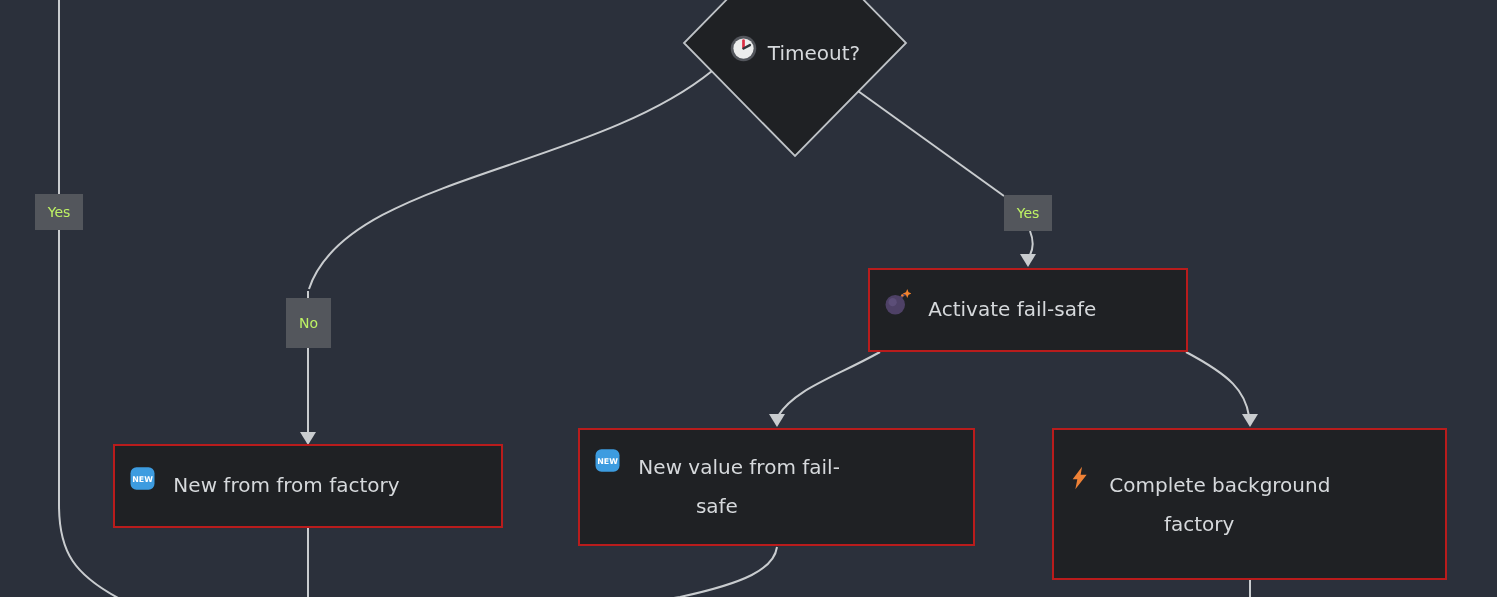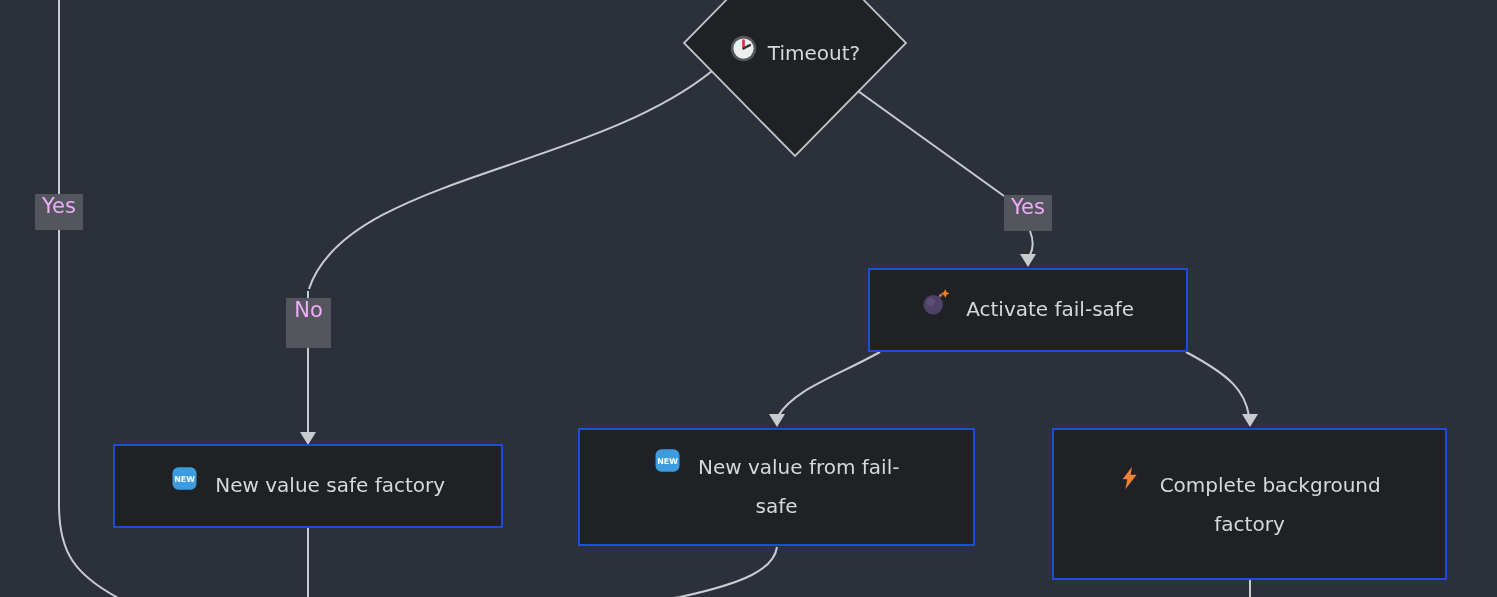--- a/index.html
+++ b/index.html
@@ -7,37 +7,37 @@
     position:relative;width:1497px;height:597px;overflow:hidden;
     background:#2b303b;font-family:"DejaVu Sans",sans-serif;
   }
   svg.edge-layer{position:absolute;left:0;top:0;width:1497px;height:597px;}
   .edge{fill:none;stroke:#c9cccf;stroke-width:2px;}
   .arrow{fill:#c9cccf;stroke:none;}
   .diamond{fill:#1f2124;stroke:#bfc3c7;stroke-width:1.8px;}
 
   .node{
     position:absolute;box-sizing:border-box;
-    background:#1f2124;border:2px solid #1d4ed8;
+    background:#1f2124;border:2px solid #b91c1c;
     color:#d6d9dc;font-size:20px;
-    display:flex;align-items:center;justify-content:center;
+    display:flex;align-items:center;justify-content:flex-start;
   }
   .node .label{text-align:center;line-height:37px;padding:0 14px;}
   .node .icon,.free-label .icon{
     display:inline-block;vertical-align:middle;margin-right:11px;position:relative;top:-2px;
   }
   .txt{white-space:pre-line;}
 
   .free-label{
     position:absolute;color:#d6d9dc;font-size:20px;
     display:flex;align-items:center;justify-content:center;text-align:center;
   }
   .edge-label{
-    position:absolute;background:#53565c;color:#f0abfc;font-size:21px;
-    display:flex;justify-content:center;
+    position:absolute;background:#53565c;color:#bef264;font-size:14px;
+    display:flex;align-items:center;justify-content:center;
   }
 
   #node-activate{left:868px;top:268px;width:320px;height:84px;}
   #node-factory{left:113px;top:444px;width:390px;height:84px;}
   #node-failsafe{left:578px;top:428px;width:397px;height:118px;}
   #node-background{left:1052px;top:428px;width:395px;height:152px;}
 
   #label-timeout{left:665px;top:26px;width:260px;height:38px;margin-top:8px;}
   #elabel-yes-left{left:35px;top:194px;width:48px;height:36px;}
   #elabel-no{left:286px;top:298px;width:45px;height:50px;}
@@ -111,21 +111,21 @@
   </div>
 
   <div class="node" id="node-factory">
     <div class="label">
       <span class="icon">
         <svg width="27" height="27" viewBox="0 0 36 36">
           <rect x="2" y="3" width="32" height="30" rx="8" fill="#3d9ce0"></rect>
           <text x="18" y="22.5" font-size="10.5" font-weight="bold" fill="#ffffff" text-anchor="middle" font-family="DejaVu Sans, sans-serif">NEW</text>
         </svg>
       </span>
-      <span class="txt">New value safe factory</span>
+      <span class="txt">New from from factory</span>
     </div>
   </div>
 
   <div class="node" id="node-failsafe">
     <div class="label">
       <span class="icon">
         <svg width="27" height="27" viewBox="0 0 36 36">
           <rect x="2" y="3" width="32" height="30" rx="8" fill="#3d9ce0"></rect>
           <text x="18" y="22.5" font-size="10.5" font-weight="bold" fill="#ffffff" text-anchor="middle" font-family="DejaVu Sans, sans-serif">NEW</text>
         </svg>

